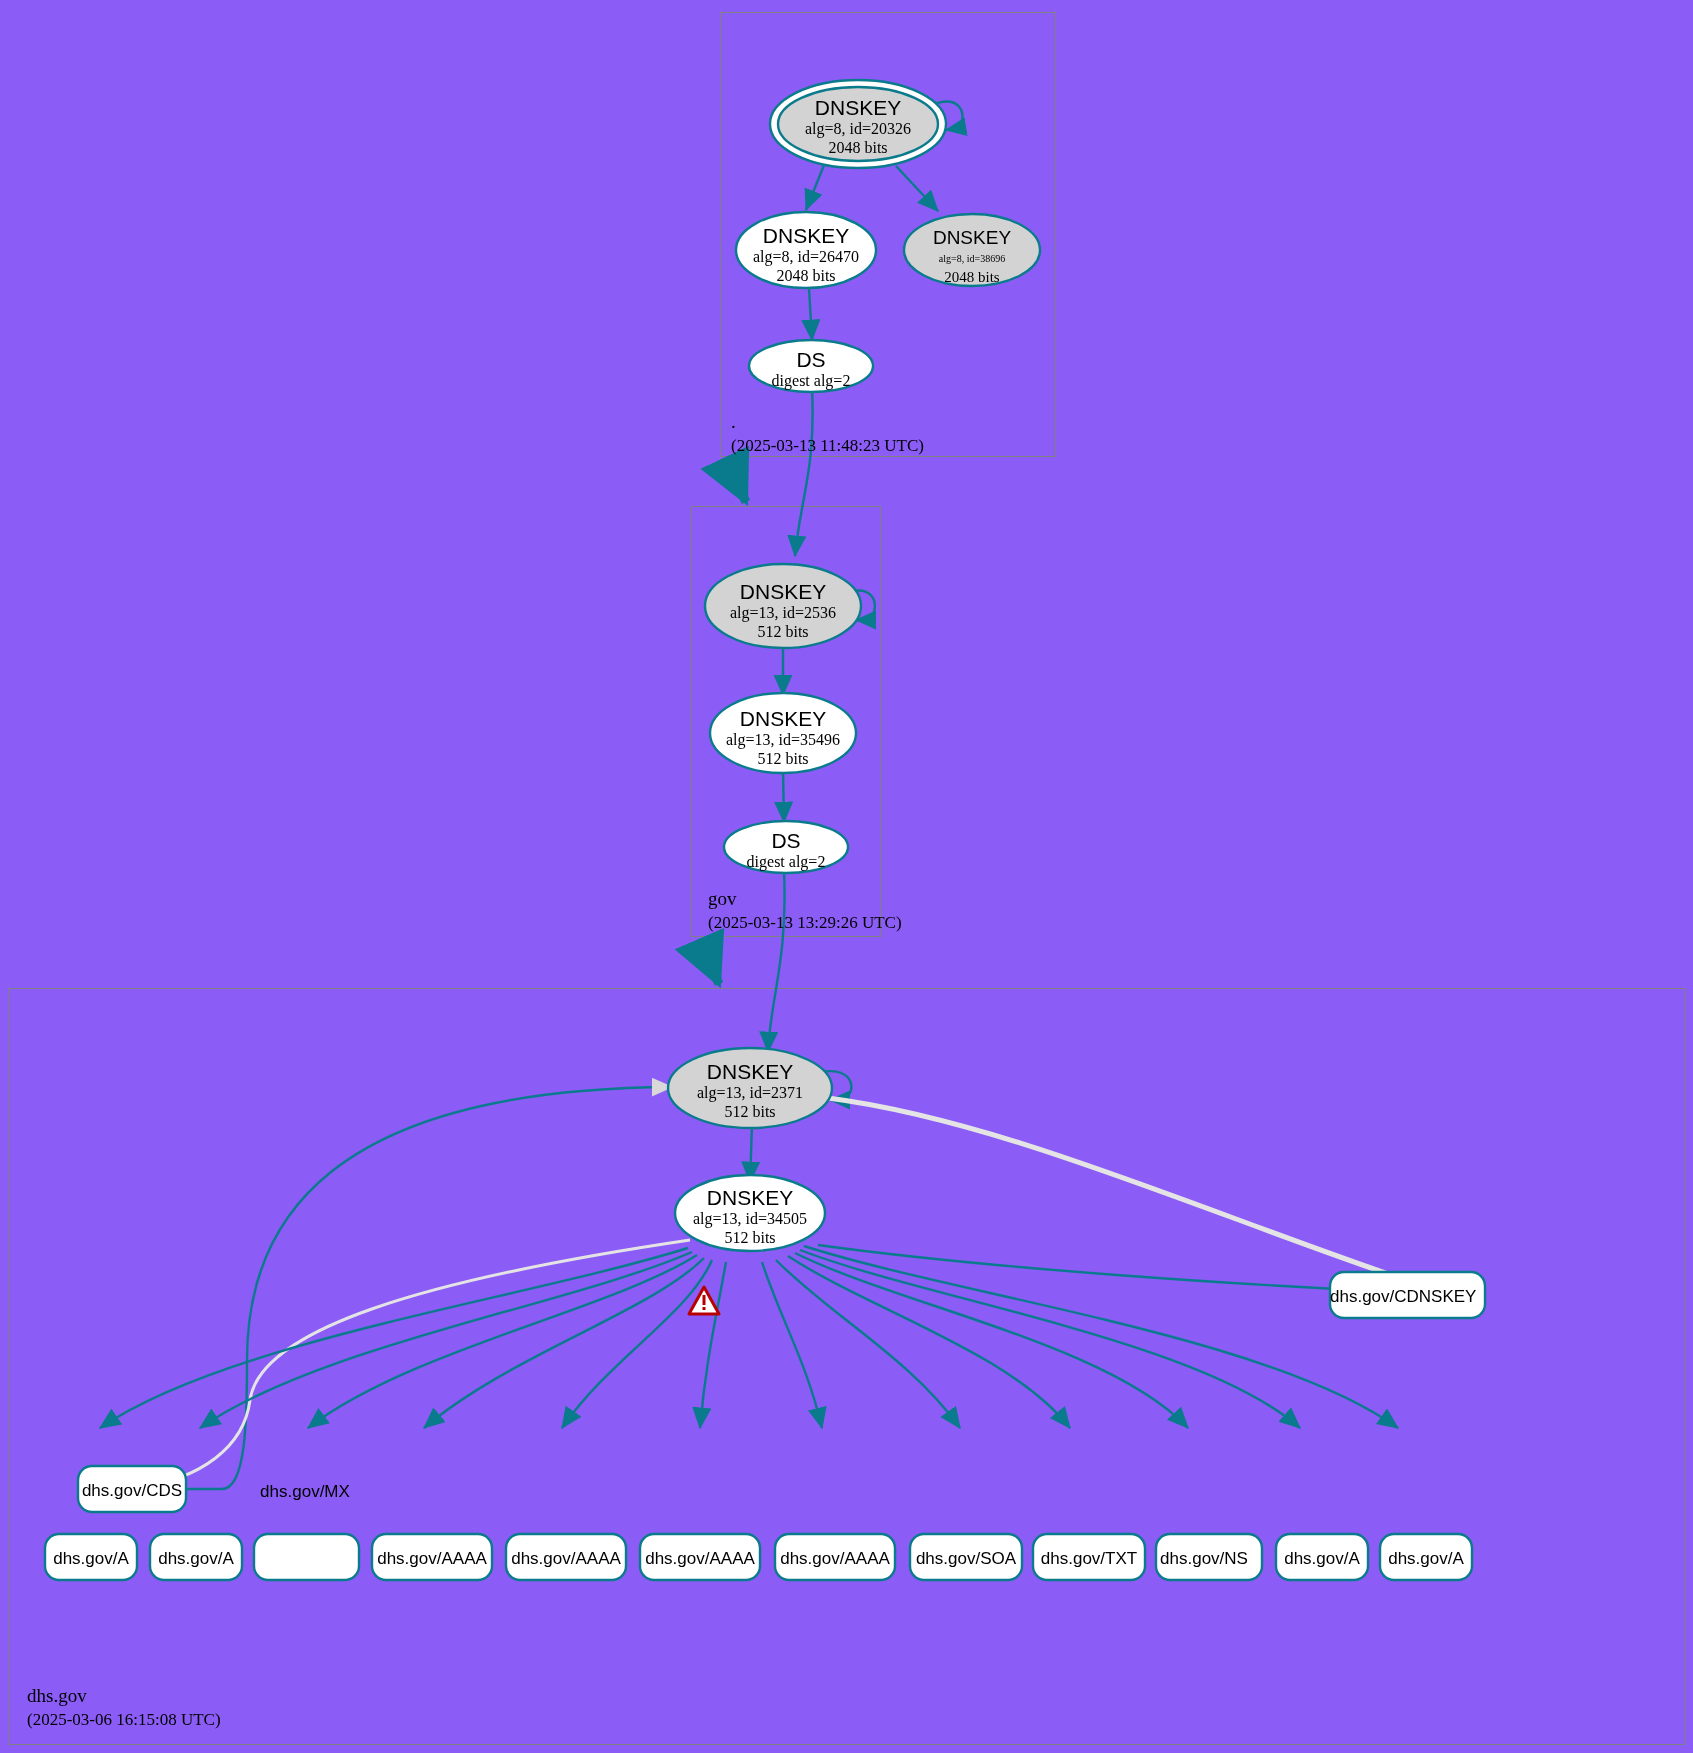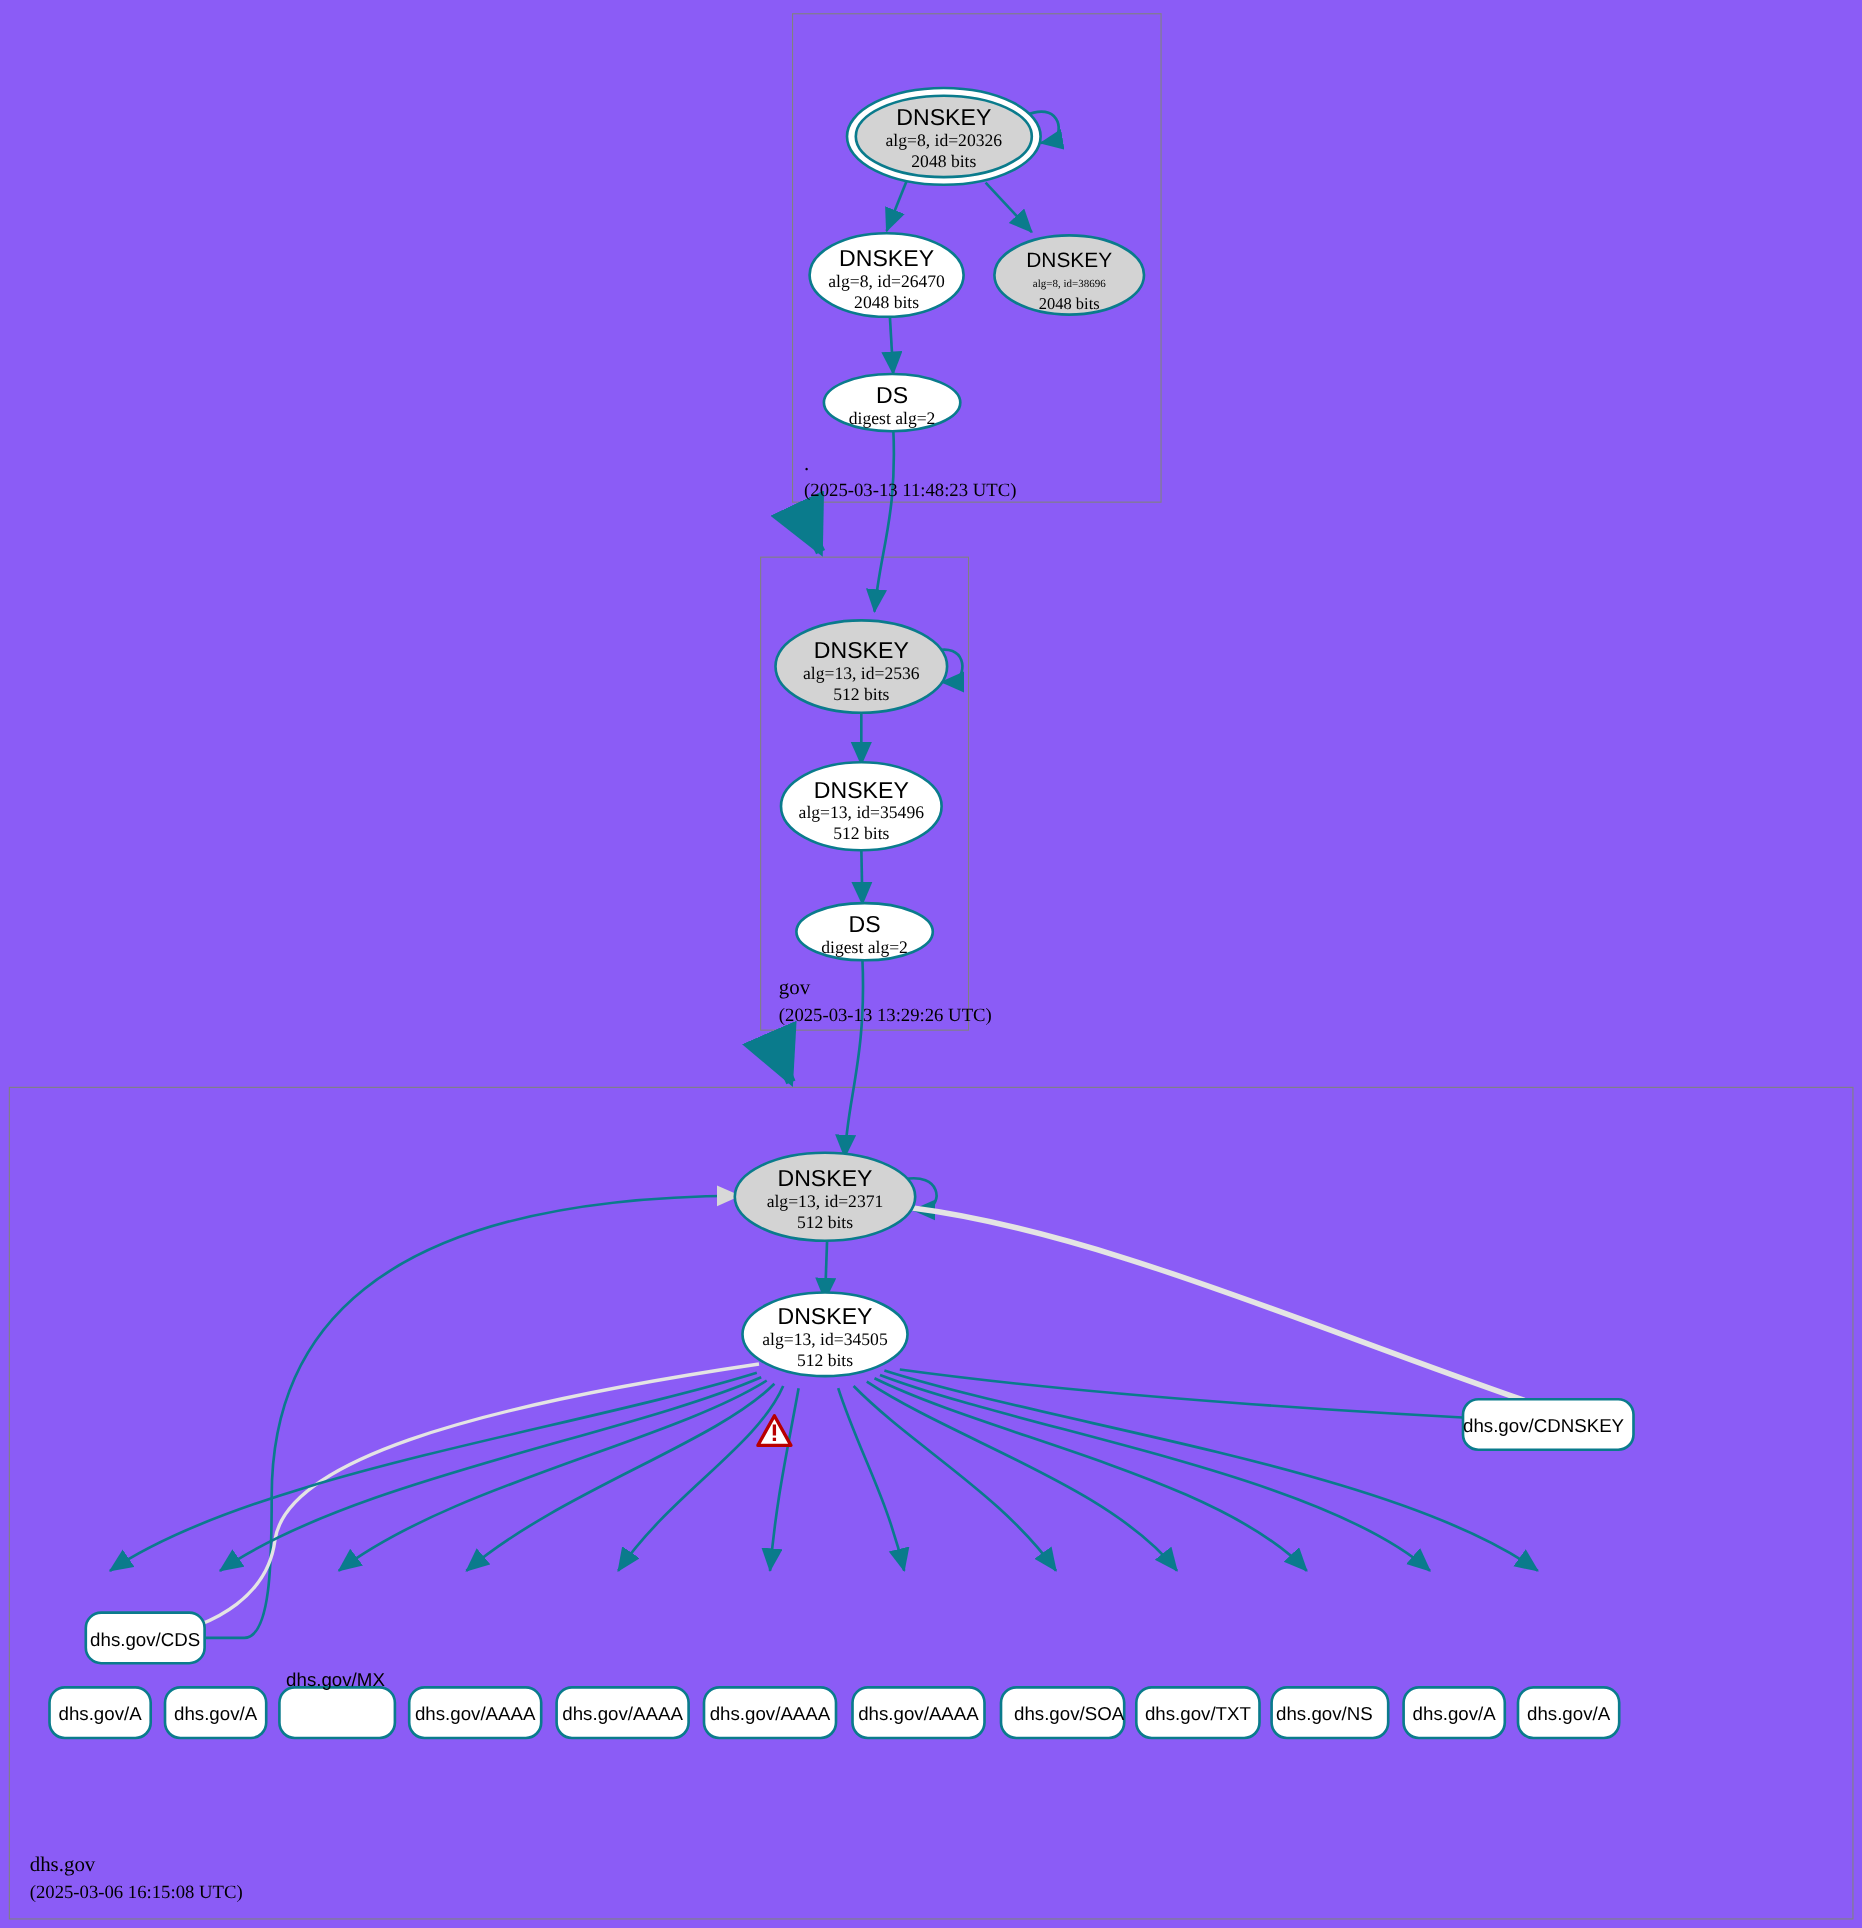--- a/index.html
+++ b/index.html
@@ -168,26 +168,26 @@
   <div class="nodetext" style="left:650px;top:1186px;width:200px;">
     <span class="t1">DNSKEY</span>
     <span class="t2">alg=13, id=34505</span>
     <span class="t2">512 bits</span>
   </div>
 
   <div class="rrtext" style="left:78px;top:1481px;width:108px;">dhs.gov/CDS</div>
   <div class="rrtext" style="left:1330px;top:1287px;width:140px;">dhs.gov/CDNSKEY</div>
   <div class="rrtext" style="left:45px;top:1549px;width:92px;">dhs.gov/A</div>
   <div class="rrtext" style="left:150px;top:1549px;width:92px;">dhs.gov/A</div>
-  <div class="rrtext" style="left:254px;top:1518px;width:102px;">dhs.gov/MX</div>
+  <div class="rrtext" style="left:254px;top:1482px;width:102px;">dhs.gov/MX</div>
   <div class="rrtext" style="left:372px;top:1549px;width:120px;">dhs.gov/AAAA</div>
   <div class="rrtext" style="left:506px;top:1549px;width:120px;">dhs.gov/AAAA</div>
   <div class="rrtext" style="left:640px;top:1549px;width:120px;">dhs.gov/AAAA</div>
   <div class="rrtext" style="left:775px;top:1549px;width:120px;">dhs.gov/AAAA</div>
-  <div class="rrtext" style="left:910px;top:1549px;width:112px;text-align:right;">dhs.gov/SOA</div>
+  <div class="rrtext" style="left:910px;top:1549px;width:112px;">dhs.gov/SOA</div>
   <div class="rrtext" style="left:1033px;top:1549px;width:112px;">dhs.gov/TXT</div>
   <div class="rrtext" style="left:1156px;top:1549px;width:96px;">dhs.gov/NS</div>
   <div class="rrtext" style="left:1276px;top:1549px;width:92px;">dhs.gov/A</div>
   <div class="rrtext" style="left:1380px;top:1549px;width:92px;">dhs.gov/A</div>
 
   <div class="zonelabel" style="left:731px;top:410px;">
     <div class="zname">.</div>
     <div class="ztime">(2025-03-13 11:48:23 UTC)</div>
   </div>
   <div class="zonelabel" style="left:708px;top:887px;">

